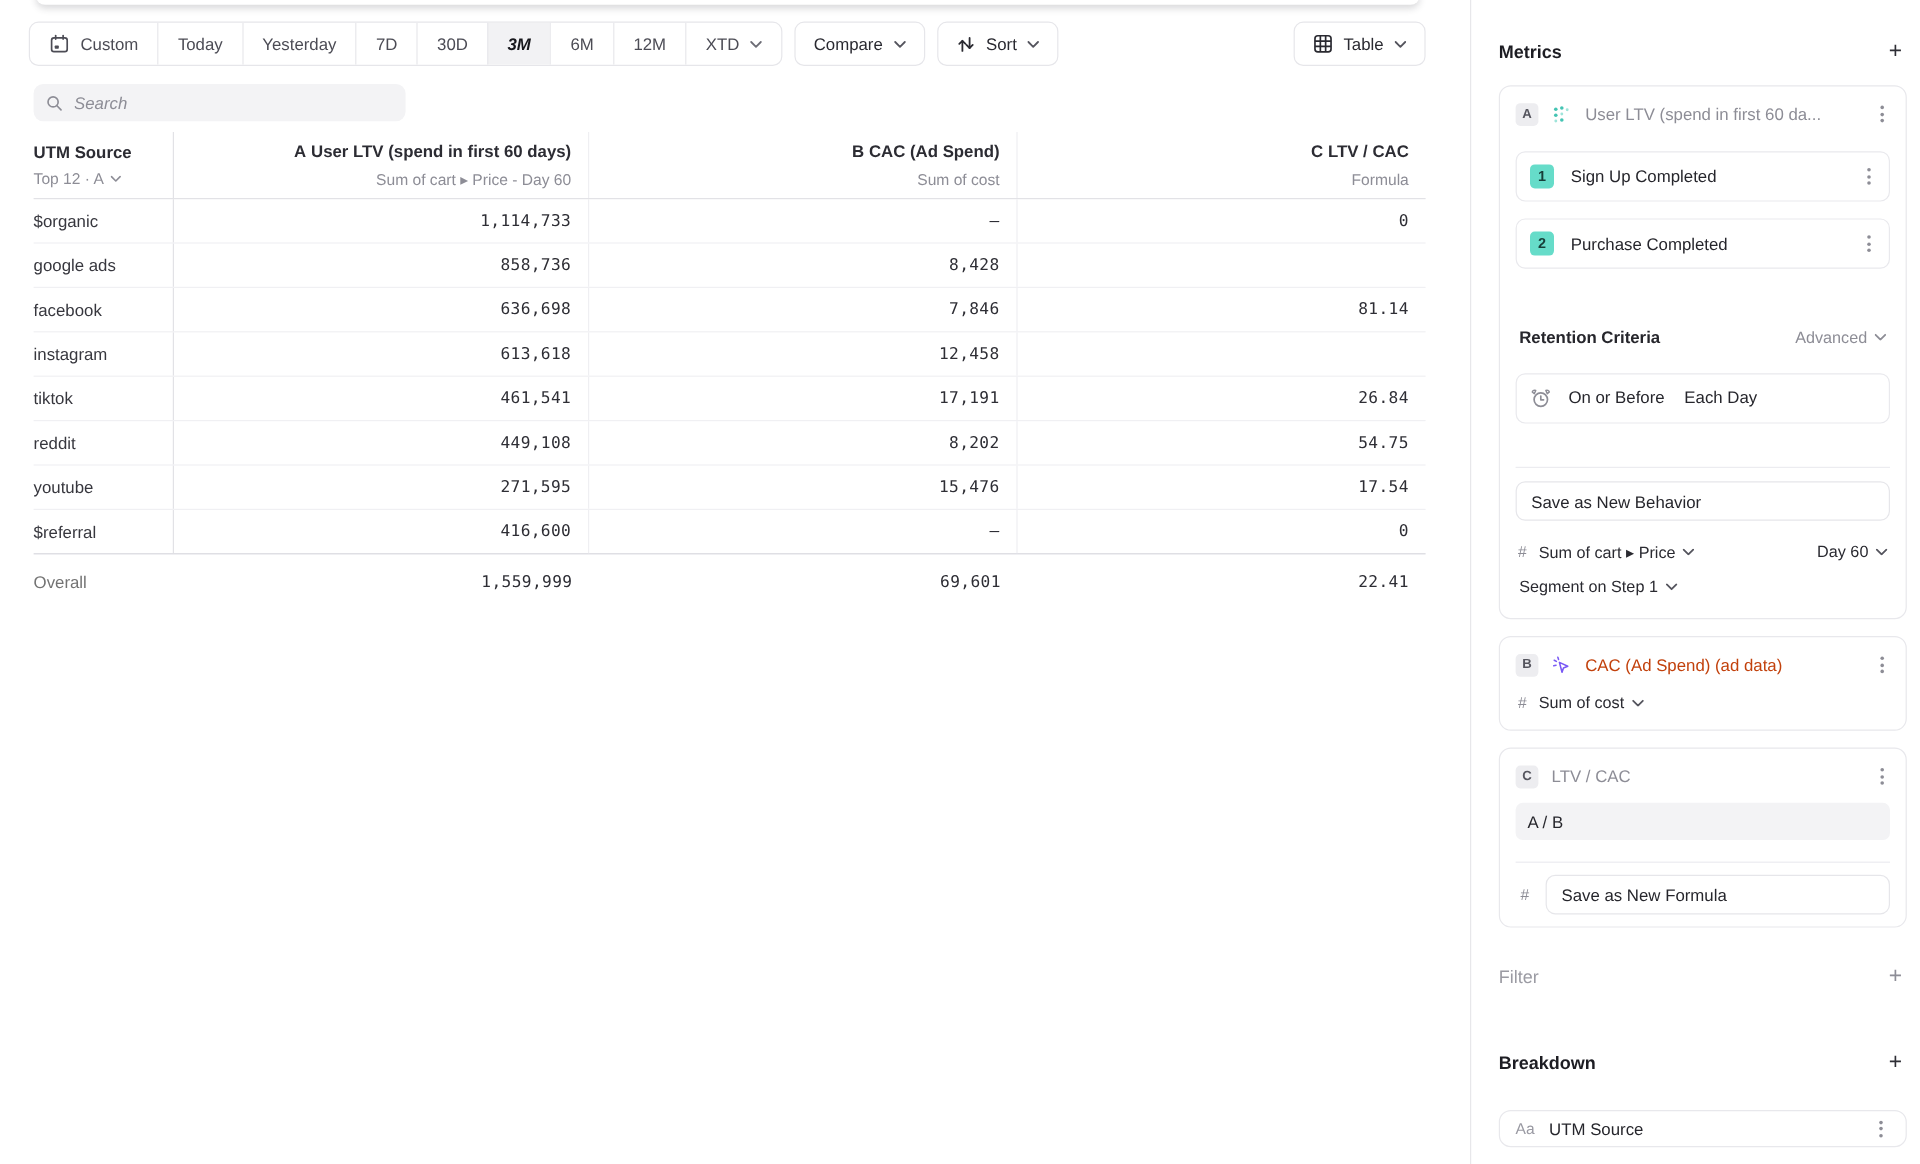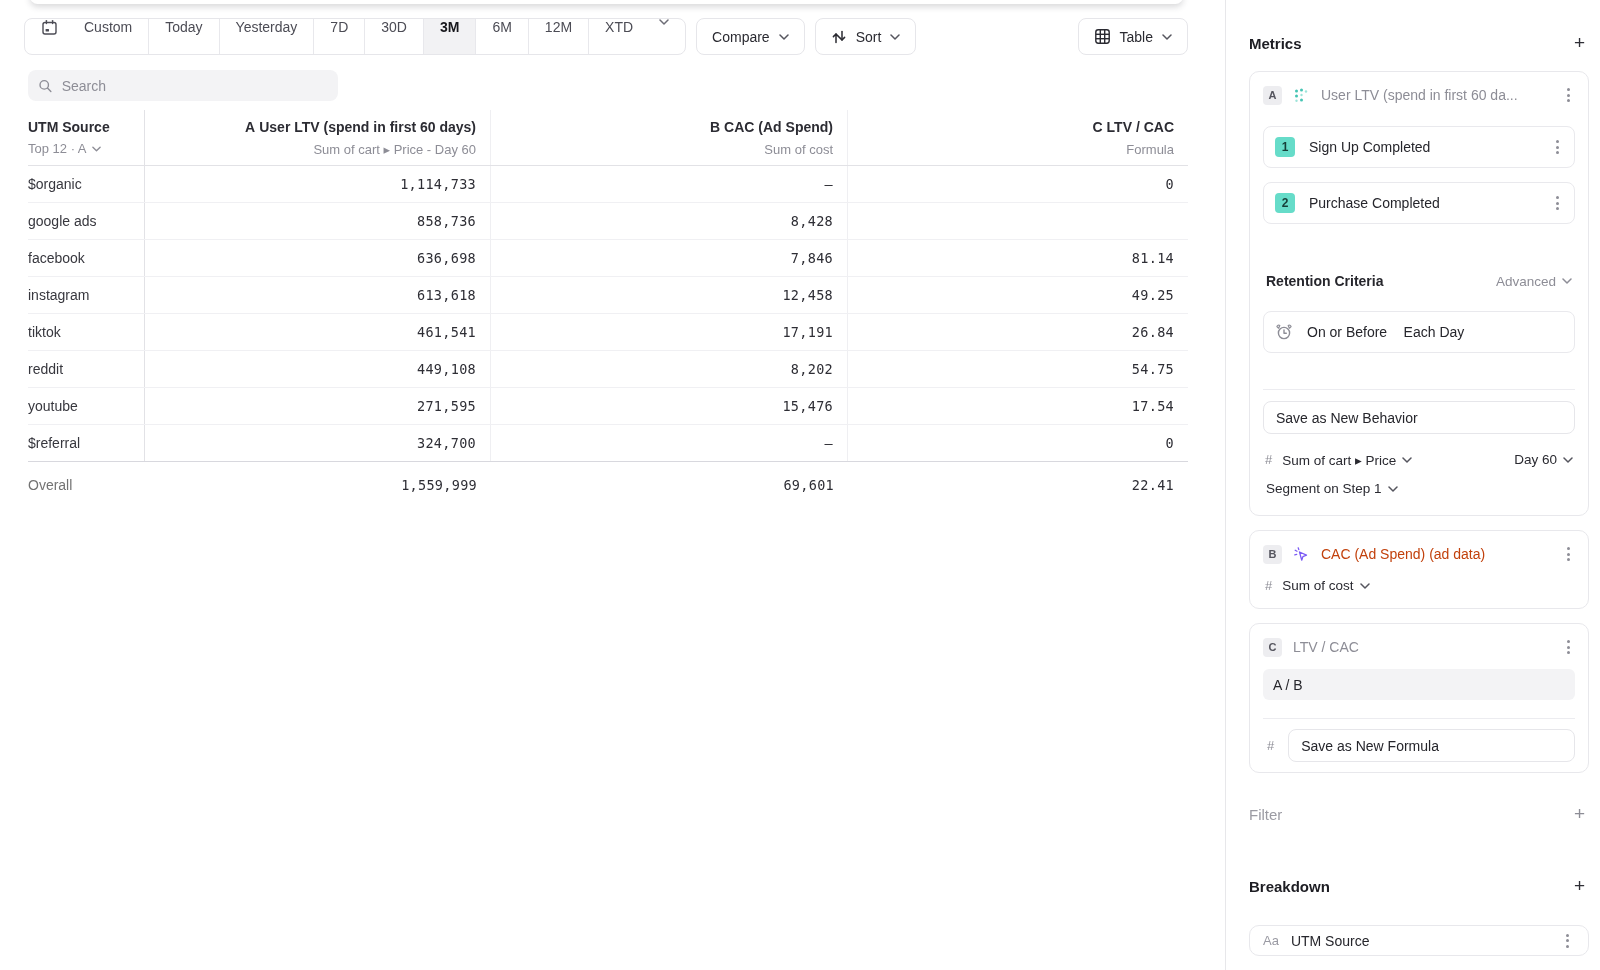--- a/index.html
+++ b/index.html
@@ -10,36 +10,36 @@
     -webkit-font-smoothing:antialiased;
   }
   .main { position:absolute; left:0; top:0; width:1225px; height:970px; background:#fff; }
   .top-shadow { position:absolute; top:-11px; left:30px; width:1153px; height:15px;
     border-radius:10px; background:#fff; box-shadow:0 3px 6px rgba(45,45,55,.18); }
 
   
   .toolbar { position:absolute; top:18px; left:24px; display:flex; align-items:center; }
   .seg { display:flex; align-items:stretch; height:37px; border:1px solid #e6e6ea;
     border-radius:8px; background:#fff; overflow:hidden; }
-  .seg-item { display:flex; align-items:flex-start; gap:26px; padding:0 16px; font-size:14px;
+  .seg-item { display:flex; align-items:center; gap:9px; padding:0 16px; font-size:14px;
     color:#4c4c55; cursor:pointer; white-space:nowrap; }
   .seg-item + .seg-item { border-left:1px solid #e8e8ec; }
-  .seg-item.selected { background:#f2f2f4; color:#17171c; font-weight:700; }
+  .seg-item.selected { background:#f2f2f4; color:#17171c; font-weight:700;font-style:italic; }
   .btn { display:flex; align-items:center; gap:9px; height:37px; padding:0 15px;
     border:1px solid #e6e6ea; border-radius:8px; background:#fff; font-size:14px;
     color:#2a2a31; cursor:pointer; white-space:nowrap; }
   .btn.ml { margin-left:10px; }
   .table-btn { position:absolute; top:18px; right:37px; }
   .chev { flex:0 0 auto; }
 
   
   .search { position:absolute; top:70px; left:28px; width:310px; height:31px;
     background:#f3f3f5; border-radius:8px; display:flex; align-items:center; padding:0 10px; gap:9px; }
   .search input { border:none; outline:none; background:transparent; font-size:14px;
-    color:#2a2a31; width:100%; font-family:"Liberation Sans",sans-serif; }
+    color:#2a2a31; width:100%; font-family:"Liberation Sans",sans-serif;font-style:italic; }
   .search input::placeholder { color:#8d8d96; }
 
   
   .tbl { position:absolute; top:110px; left:28px; width:1160px; }
   .thead { display:flex; height:56px; border-bottom:1px solid #e2e2e6; }
   .trow { display:flex; height:37px; border-bottom:1px solid #f0f0f3; }
   .trow.last { border-bottom:1px solid #d8d8de; }
   .orow { display:flex; height:45px; }
   .cell { display:flex; align-items:center; }
   .c-label { width:117px; padding-left:0; }
@@ -241,21 +241,20 @@
         <div class="trow">
           <div class="cell c-label vb1 cell-label">facebook</div>
           <div class="cell c-a vb2 cell-num">636,698</div>
           <div class="cell c-b vb2 cell-num">7,846</div>
           <div class="cell c-c cell-num">81.14</div>
         </div>
         <div class="trow">
           <div class="cell c-label vb1 cell-label">instagram</div>
           <div class="cell c-a vb2 cell-num">613,618</div>
           <div class="cell c-b vb2 cell-num">12,458</div>
-          <div class="cell c-c cell-num">49.25</div>
         </div>
         <div class="trow">
           <div class="cell c-label vb1 cell-label">tiktok</div>
           <div class="cell c-a vb2 cell-num">461,541</div>
           <div class="cell c-b vb2 cell-num">17,191</div>
           <div class="cell c-c cell-num">26.84</div>
         </div>
         <div class="trow">
           <div class="cell c-label vb1 cell-label">reddit</div>
           <div class="cell c-a vb2 cell-num">449,108</div>
@@ -263,21 +262,21 @@
           <div class="cell c-c cell-num">54.75</div>
         </div>
         <div class="trow">
           <div class="cell c-label vb1 cell-label">youtube</div>
           <div class="cell c-a vb2 cell-num">271,595</div>
           <div class="cell c-b vb2 cell-num">15,476</div>
           <div class="cell c-c cell-num">17.54</div>
         </div>
         <div class="trow last">
           <div class="cell c-label vb1 cell-label">$referral</div>
-          <div class="cell c-a vb2 cell-num">324,700</div>
+          <div class="cell c-a vb2 cell-num">416,600</div>
           <div class="cell c-b vb2 cell-num">–</div>
           <div class="cell c-c cell-num">0</div>
         </div>
       </div>
 
     <div class="orow">
       <div class="cell c-label o-label">Overall</div>
       <div class="cell c-a cell-num">1,559,999</div>
       <div class="cell c-b cell-num">69,601</div>
       <div class="cell c-c cell-num">22.41</div>

